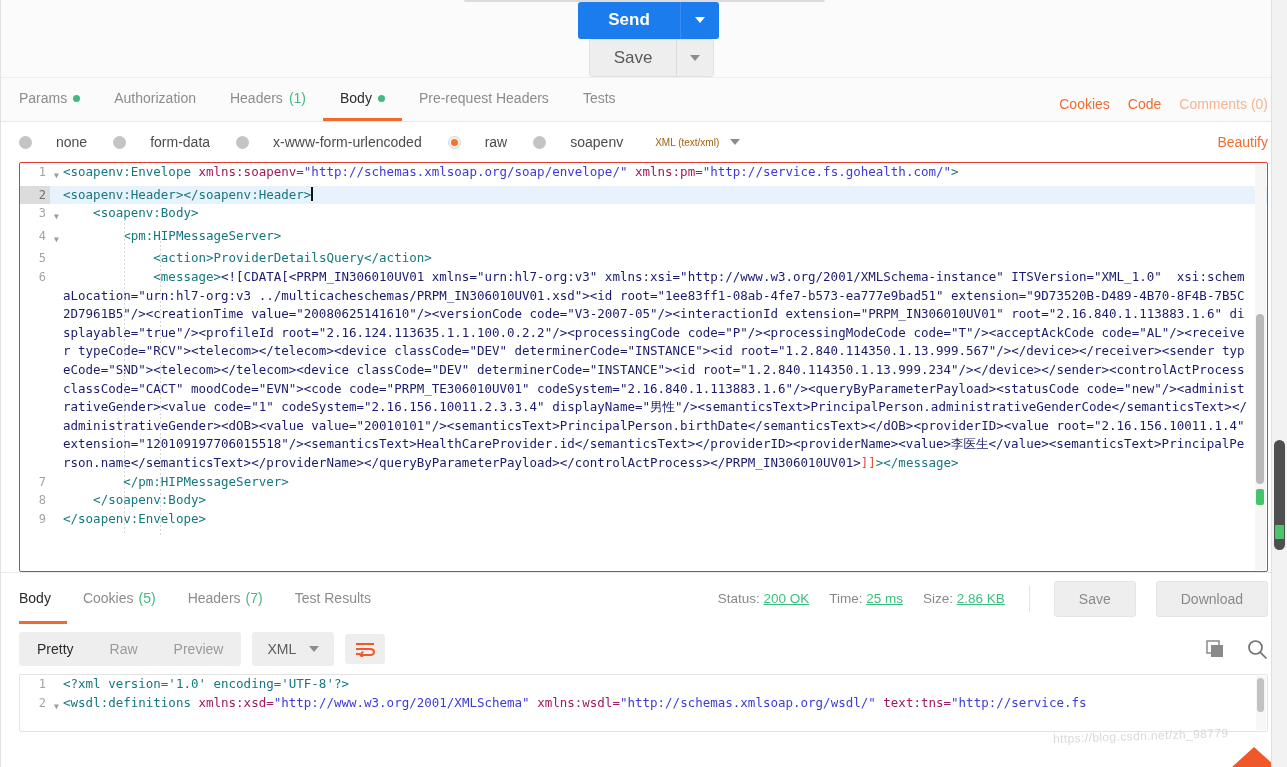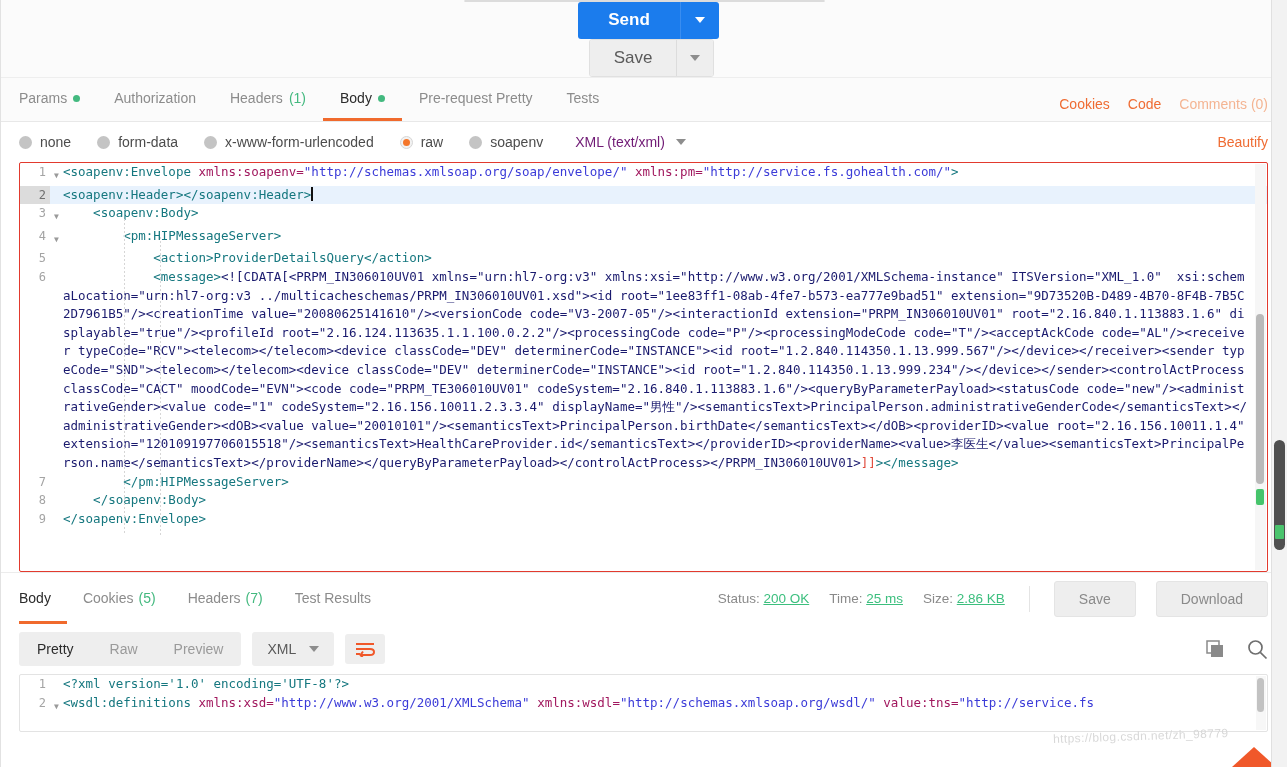--- a/index.html
+++ b/index.html
@@ -43,25 +43,25 @@
   .rtab:first-child{padding-left:0;}
   .rtab.active{color:#2b2b2b;border-bottom-color:#f06a2d;}
   .dot{width:7px;height:7px;border-radius:50%;background:#43b97f;display:inline-block;}
   .cnt{color:#43b97f;}
   .rt-right{margin-left:auto;display:flex;align-items:center;gap:18px;padding-bottom:9px;}
   .lnk{font-size:14px;color:#ef6c33;cursor:pointer;}
   .lnk.mute{color:#f4b492;}
 
   
   .moderow{display:flex;align-items:center;height:40px;padding:0 18px;box-sizing:border-box;background:#fff;}
-  .radio{display:flex;align-items:center;gap:8px;margin-right:26px;font-size:14px;color:#4c4c4c;cursor:pointer;}
+  .radio{display:flex;align-items:center;gap:24px;margin-right:26px;font-size:14px;color:#4c4c4c;cursor:pointer;}
   .rdot{width:13px;height:13px;border-radius:50%;background:#c4c4c4;display:inline-block;position:relative;}
   .rdot.on{background:#f2f2f2;border:1px solid #d6d6d6;box-sizing:border-box;}
   .rdot.on:after{content:"";position:absolute;left:2px;top:2px;width:7px;height:7px;border-radius:50%;background:#f4762a;}
-  .typesel{display:flex;align-items:center;gap:11px;color:#701a75;font-size:14px;cursor:pointer;margin-left:6px;}
+  .typesel{display:flex;align-items:center;gap:11px;color:#a16207;font-size:10px;cursor:pointer;margin-left:6px;}
   .typesel .caret{border-top-color:#8d8d8d;}
   .beautify{margin-left:auto;color:#ef6c33;font-size:14px;cursor:pointer;}
 
   
   .editor{position:relative;margin:0 18px;border:1px solid #e23a2e;border-radius:2px;
           height:410px;background:#fff;overflow:hidden;box-sizing:border-box;}
   .code{position:relative;font-family:"DejaVu Sans Mono","Liberation Mono",monospace;
         font-size:12.5px;line-height:18.6px;height:100%;box-sizing:border-box;}
   .crow{display:flex;align-items:flex-start;min-height:18.6px;}
   .crow.hl{background:#e8f2fd;}
@@ -161,21 +161,21 @@
     </div>
     <div class="rtab">
       <span>Headers</span>
       <span class="cnt">(1)</span>
     </div>
     <div class="rtab active">
       <span>Body</span>
       <span class="dot"></span>
     </div>
     <div class="rtab">
-      <span>Pre-request Pretty</span>
+      <span>Pre-request Headers</span>
     </div>
     <div class="rtab">
       <span>Tests</span>
     </div>
     <div class="rt-right">
       <span class="lnk">Cookies</span>
       <span class="lnk">Code</span>
       <span class="lnk mute">Comments (0)</span>
     </div>
   </div>
@@ -338,21 +338,21 @@
   <div class="respbody">
     <div class="code">
       <div class="crow">
         <span class="gut">1</span>
         <span class="fold"></span>
         <span class="ctext"><span class="tag">&lt;?xml version='1.0' encoding='UTF-8'?&gt;</span></span>
       </div>
       <div class="crow">
         <span class="gut">2</span>
         <span class="fold">▼</span>
-        <span class="ctext"><span class="tag">&lt;wsdl:definitions </span><span class="attr">xmlns:xsd=</span><span class="val">"http://www.w3.org/2001/XMLSchema"</span><span class="attr"> xmlns:wsdl=</span><span class="val">"http://schemas.xmlsoap.org/wsdl/"</span><span class="attr"> value:tns=</span><span class="val">"http://service.fs</span></span>
+        <span class="ctext"><span class="tag">&lt;wsdl:definitions </span><span class="attr">xmlns:xsd=</span><span class="val">"http://www.w3.org/2001/XMLSchema"</span><span class="attr"> xmlns:wsdl=</span><span class="val">"http://schemas.xmlsoap.org/wsdl/"</span><span class="attr"> text:tns=</span><span class="val">"http://service.fs</span></span>
       </div>
     </div>
     <div class="rb-scroll">
       <div class="rb-thumb"></div>
     </div>
   </div>
 
   <div class="wm">https://blog.csdn.net/zh_98779</div>
   <div class="corner"></div>
 </div>

